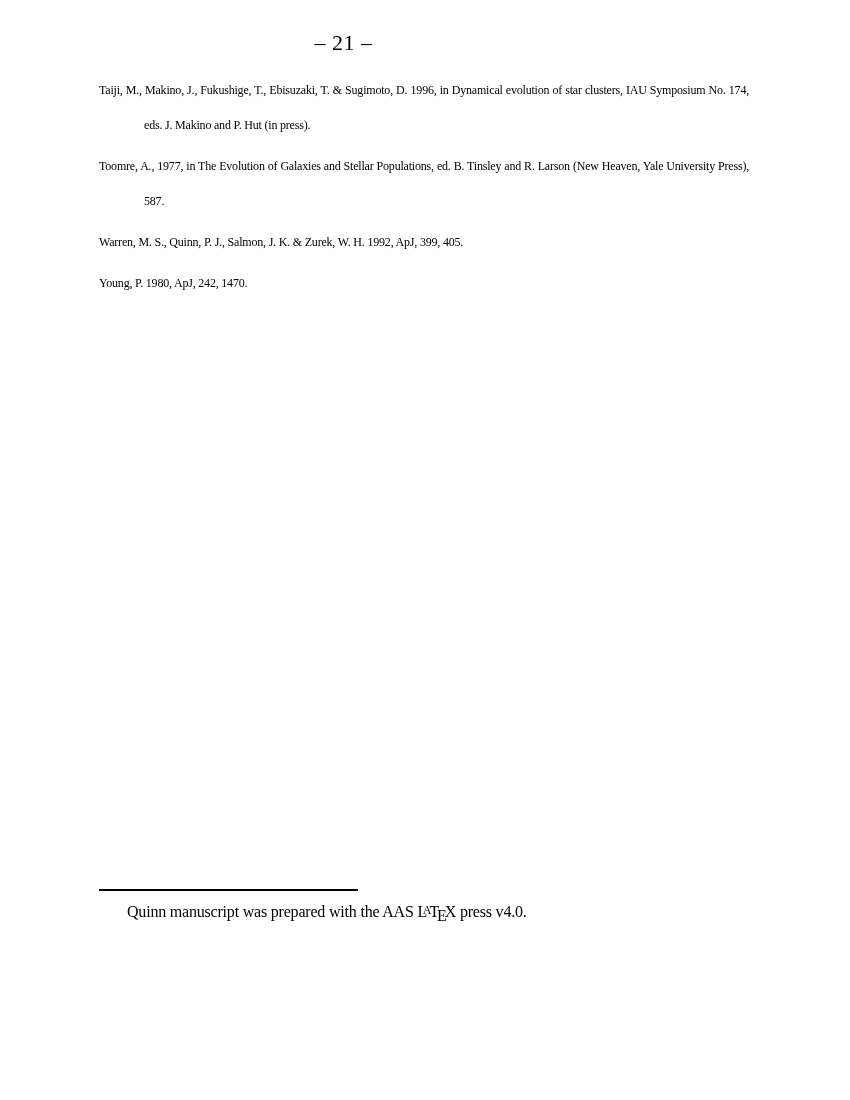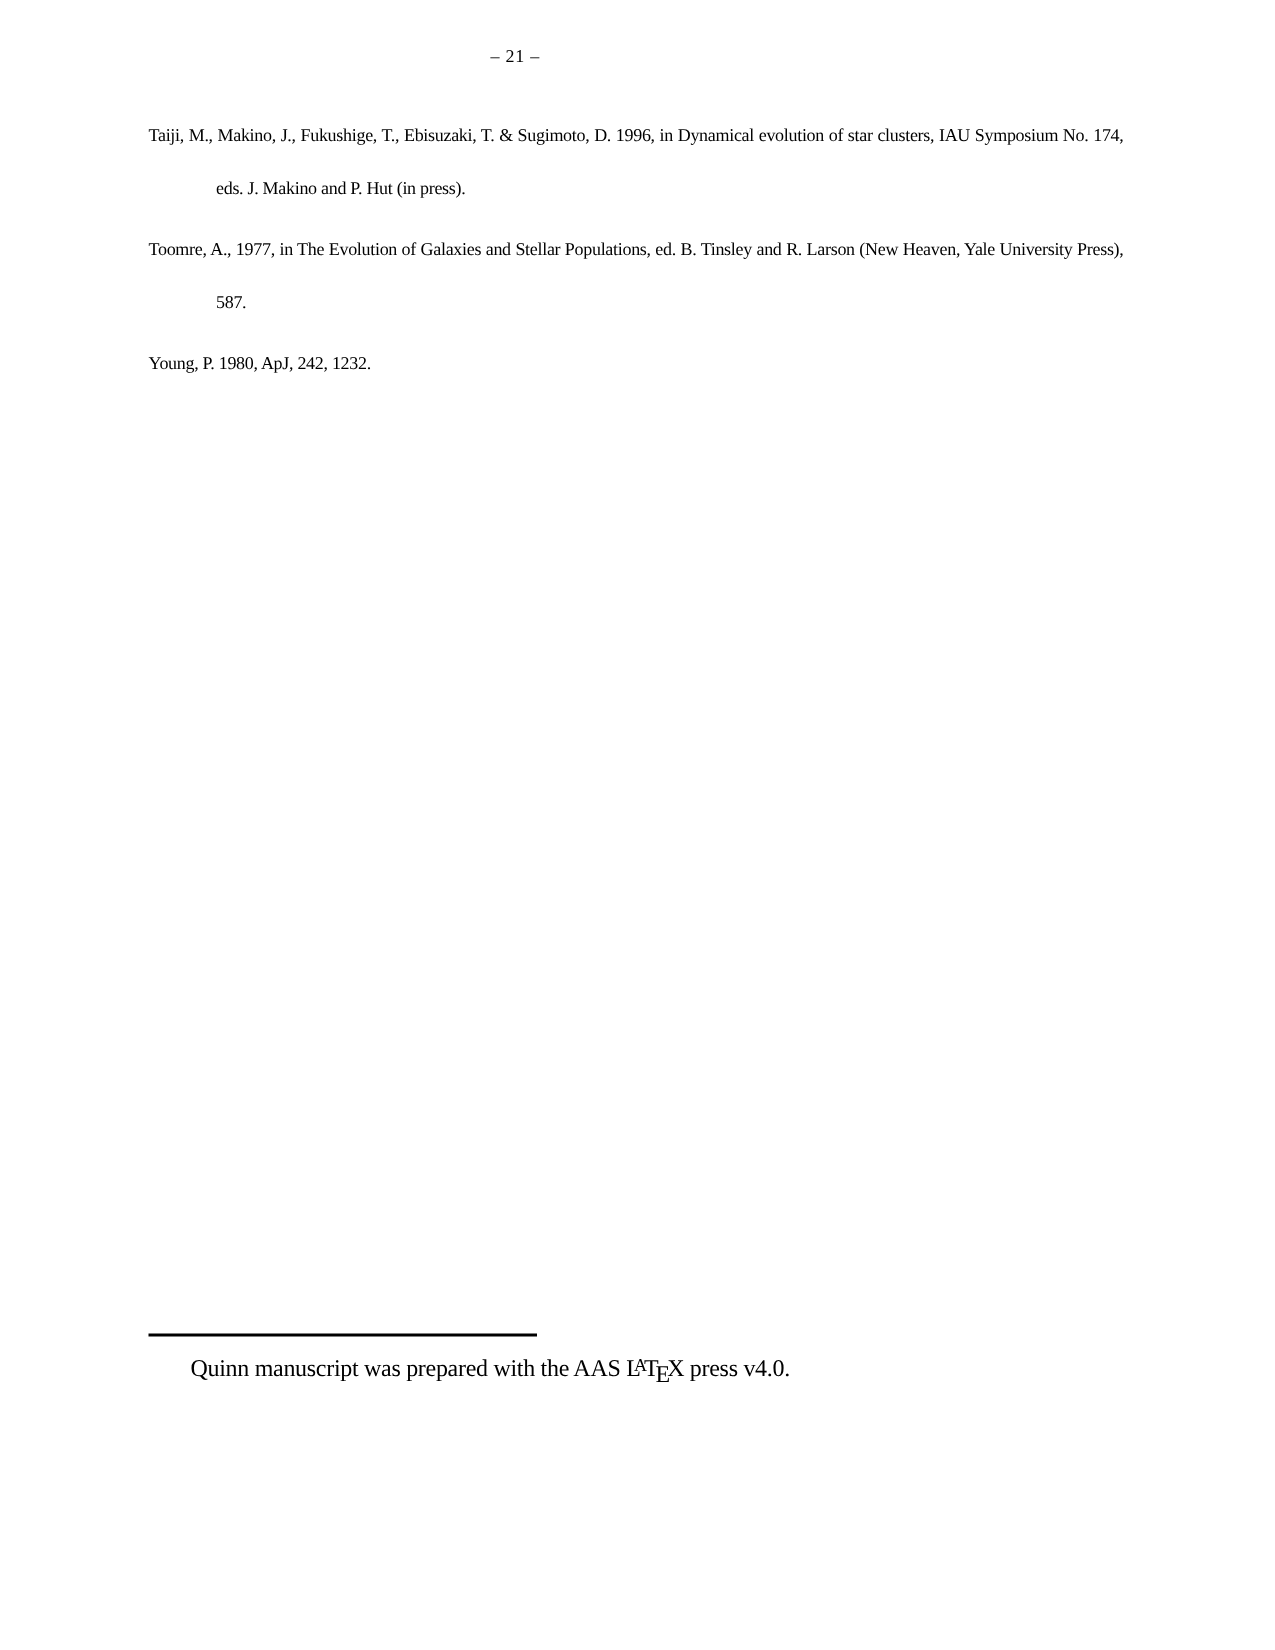--- a/index.html
+++ b/index.html
@@ -15,21 +15,21 @@
     color: #000000;
     font-family: "Liberation Serif", "DejaVu Serif", serif;
     overflow: hidden;
   }
   .page-number {
     position: absolute;
     top: 30px;
     left: 0;
     width: 687px;
     text-align: center;
-    font-size: 12px;
+    font-size: 22px;
     letter-spacing: 0.5px;
   }
   .references {
     position: absolute;
     top: 73px;
     left: 99px;
     width: 650px;
     box-sizing: border-box;
     font-size: 12px;
     letter-spacing: -0.2px;
@@ -75,21 +75,22 @@
 </head>
 <body>
 
 <div class="page">
 
   <div class="page-number">– 21 –</div>
 
   <div class="references">
     <p class="ref-entry">Taiji, M., Makino, J., Fukushige, T., Ebisuzaki, T. &amp; Sugimoto, D. 1996, in Dynamical evolution of star clusters, IAU Symposium No. 174, eds. J. Makino and P. Hut (in press).</p>
     <p class="ref-entry">Toomre, A., 1977, in The Evolution of Galaxies and Stellar Populations, ed. B. Tinsley and R. Larson (New Heaven, Yale University Press), 587.</p>
-    <p class="ref-entry">Young, P. 1980, ApJ, 242, 1232.</p>
+    <p class="ref-entry">Warren, M. S., Quinn, P. J., Salmon, J. K. &amp; Zurek, W. H. 1992, ApJ, 399, 405.</p>
+    <p class="ref-entry">Young, P. 1980, ApJ, 242, 1470.</p>
   </div>
 
   <div class="footnote-rule"></div>
 
   <div class="footnote-text">
     <span>Quinn manuscript was prepared with the AAS </span><span class="latex-logo"><span>L</span><span class="latex-a">A</span><span>T</span><span class="latex-e">E</span><span>X</span></span><span> press v4.0.</span>
   </div>
 
 </div>
 

